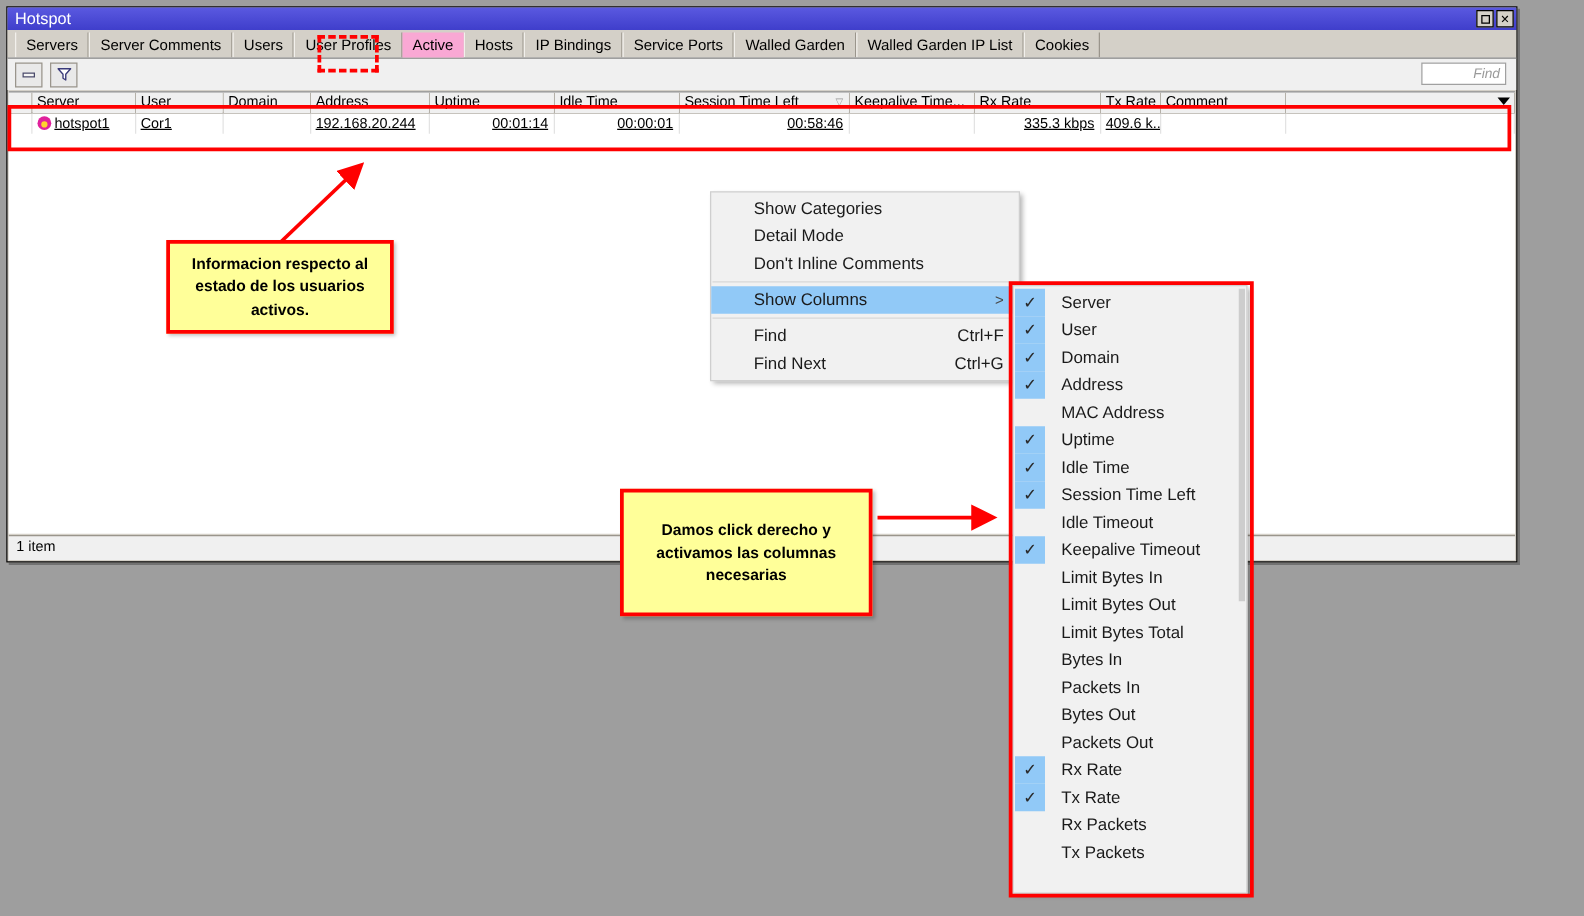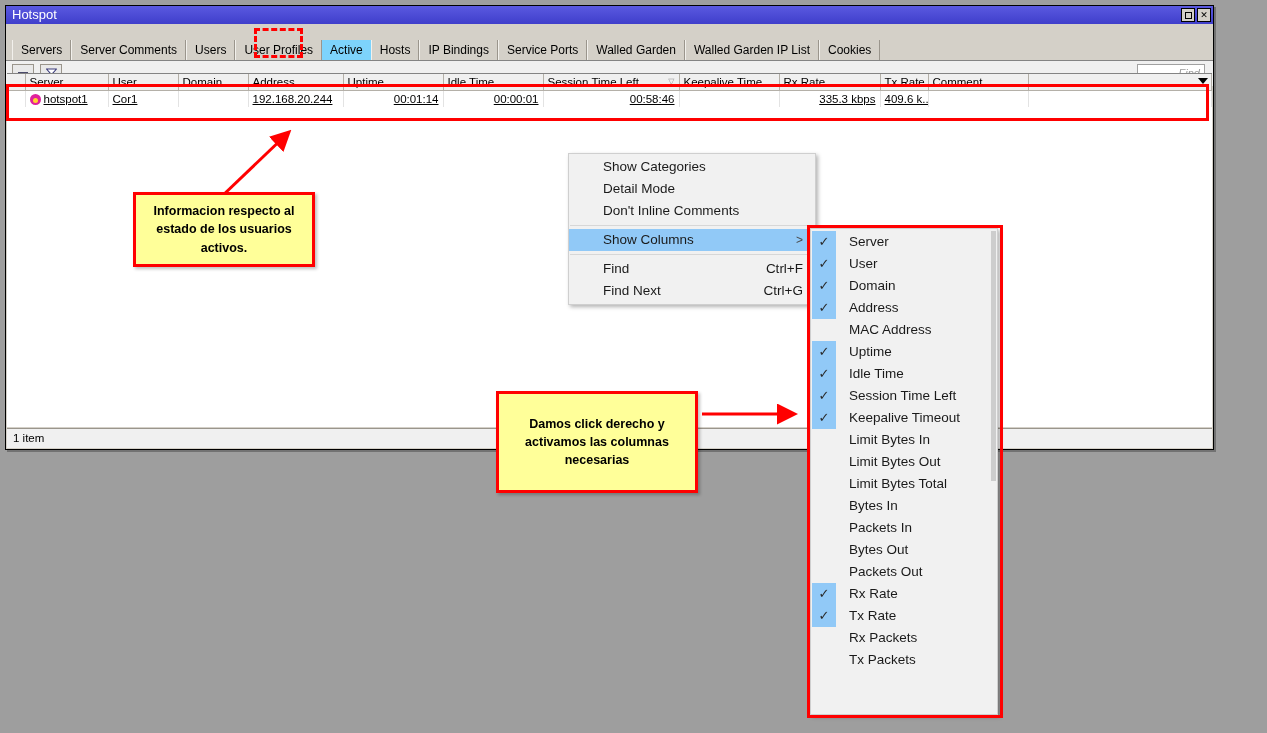--- a/index.html
+++ b/index.html
@@ -64,42 +64,42 @@
     line-height: 1;
   }
   .tb-btn .sq {
     width: 7px; height: 7px;
     border: 1px solid #000;
     box-sizing: border-box;
   }
 
   
   .tabbar {
-    height: 36px;
+    height: 22px;
     background: #d4d0c8;
     padding: 3px 0 0 6px;
     display: flex;
     align-items: flex-end;
     box-sizing: border-box;
     position: relative;
   }
   .tab {
     height: 20px;
     line-height: 20px;
     padding: 0 8px;
     font-size: 12px;
     color: #000;
     background: #d4d0c8;
     border-left: 1px solid #f2f0ec;
     border-right: 1px solid #9a958c;
     box-sizing: border-box;
     white-space: nowrap;
   }
   .tab.active {
-    background: #7dd3fc;
+    background: #f9a8d4;
     border: none;
     position: relative;
     z-index: 2;
   }
   .tab-highlight {
     position: absolute;
     border: 3px dashed #ff0000;
     box-sizing: border-box;
     pointer-events: none;
     z-index: 5;
@@ -534,20 +534,23 @@
     </div>
     <div class="sub-item">
       <span class="sub-check">✓</span>
       <span>Idle Time</span>
     </div>
     <div class="sub-item">
       <span class="sub-check">✓</span>
       <span>Session Time Left</span>
     </div>
     <div class="sub-item">
+      <span>Idle Timeout</span>
+    </div>
+    <div class="sub-item">
       <span class="sub-check">✓</span>
       <span>Keepalive Timeout</span>
     </div>
     <div class="sub-item">
       <span>Limit Bytes In</span>
     </div>
     <div class="sub-item">
       <span>Limit Bytes Out</span>
     </div>
     <div class="sub-item">

